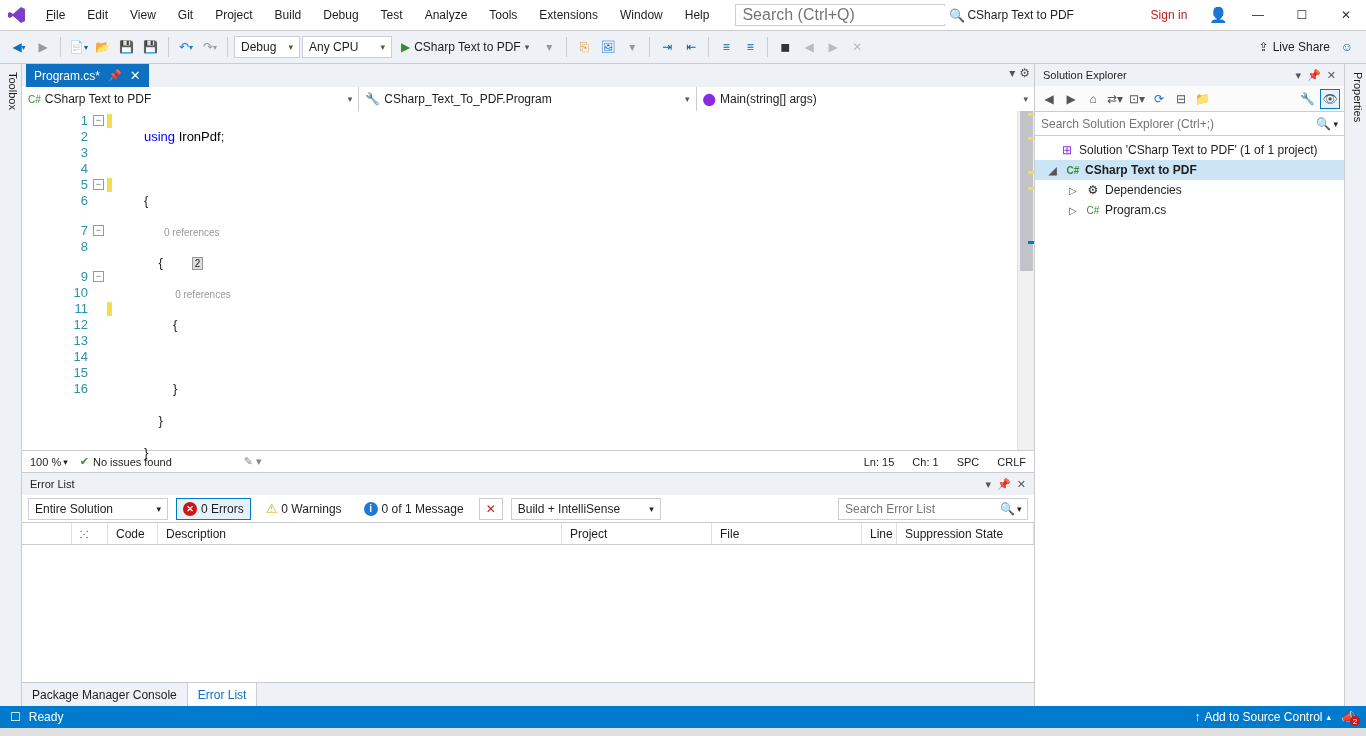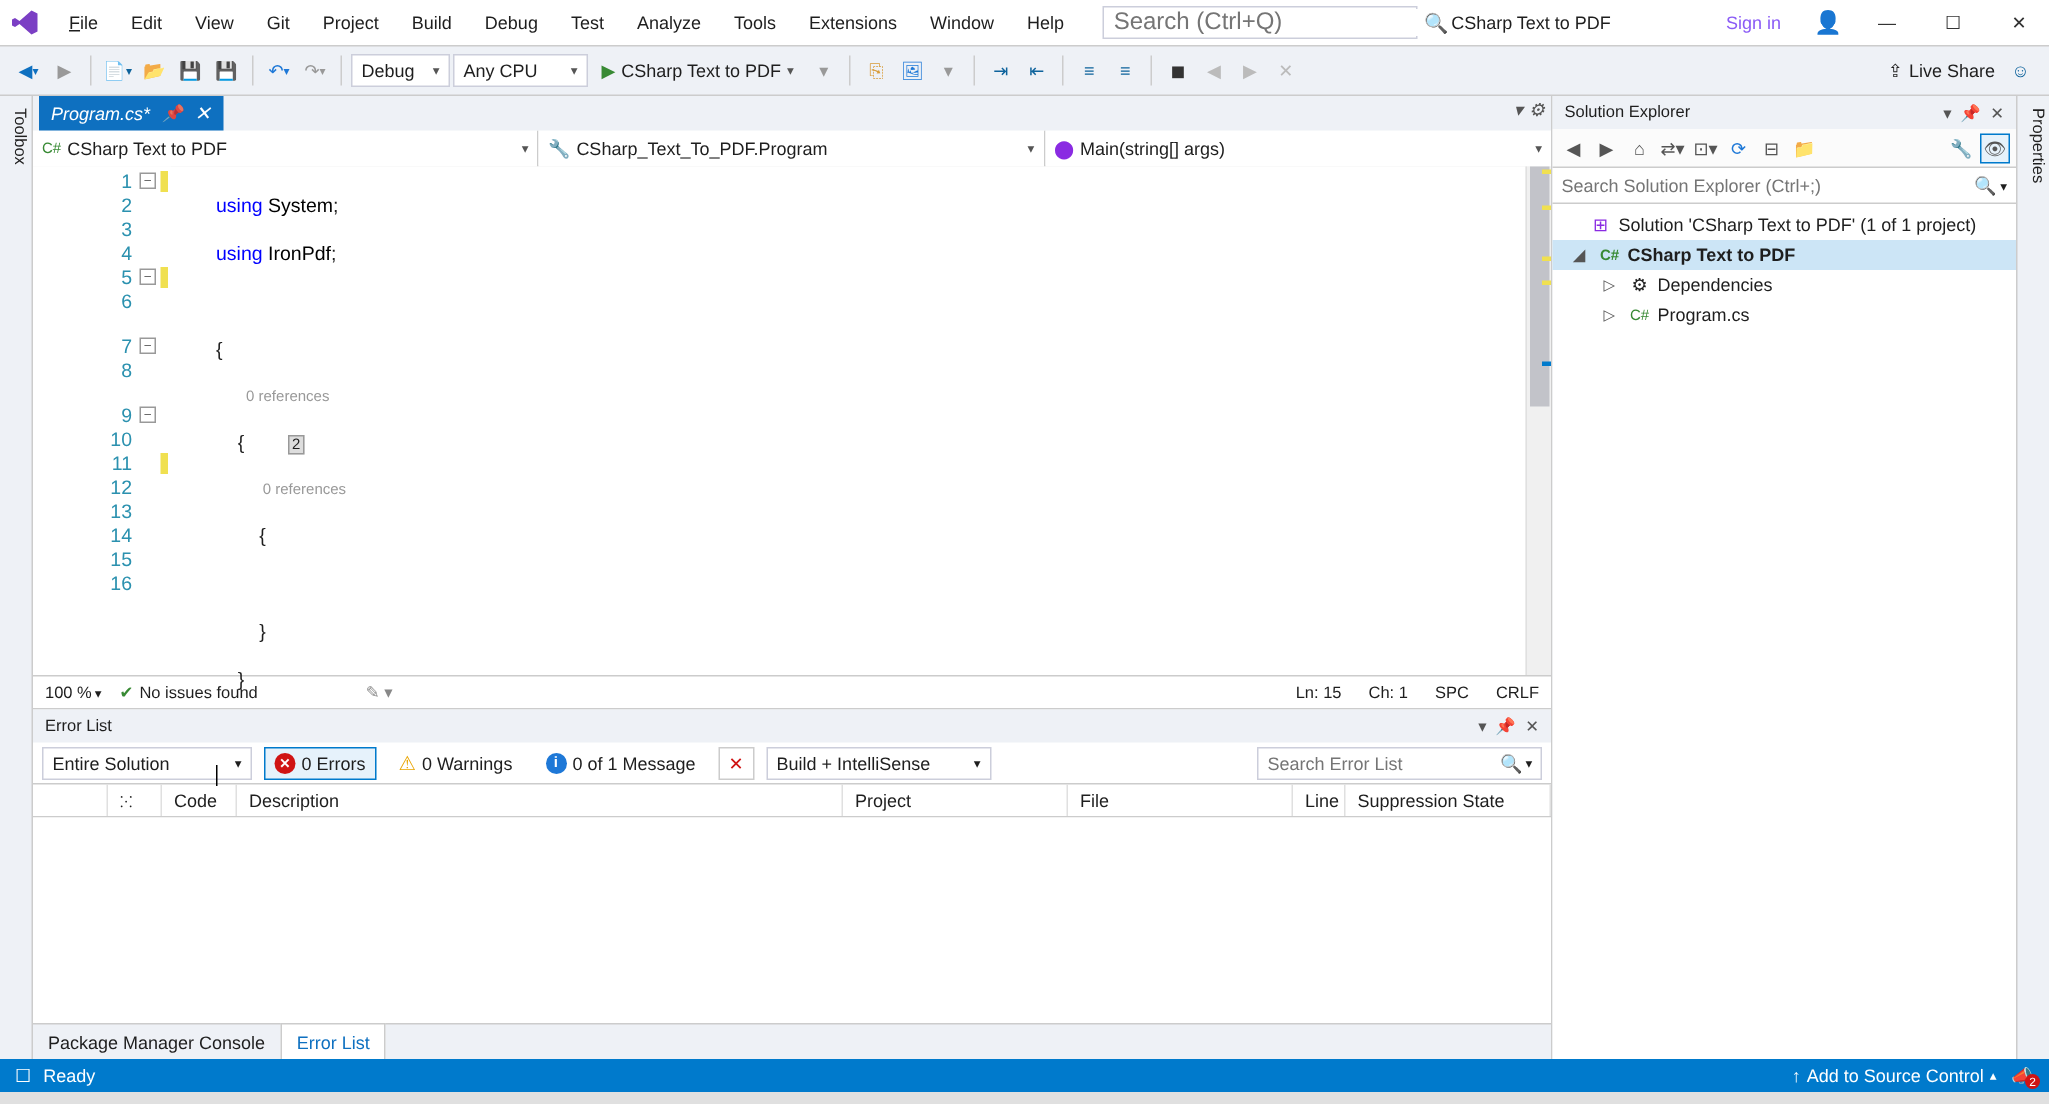--- a/index.html
+++ b/index.html
@@ -7,35 +7,35 @@
 .menubar { height: 30px; display: flex; align-items: center; padding: 0 6px; background: #fff; }
 .vs-logo { width: 22px; height: 22px; margin-right: 8px; display: flex; align-items: center; justify-content: center; }
 .menu-items { display: flex; gap: 2px; }
 .menu-item { padding: 4px 10px; cursor: default; }
 .menu-item span.u { text-decoration: underline; }
 .search-box { margin-left: 16px; width: 210px; height: 22px; border: 1px solid #cccedb; display: flex; align-items: center; padding: 0 6px; background: #fff; }
 .search-box input { border: none; outline: none; flex: 1; font-size: 16px; color: #888; }
 .search-icon { color: #555; font-size: 13px; }
 .titlezone { margin-left: 22px; font-size: 12px; color: #1e1e1e; }
 .winbtns { margin-left: auto; display: flex; align-items: center; gap: 16px; }
-.signin { color: #8b5cf6; padding: 2px 6px; margin-left: 34px; }
+.signin { color: #b91c1c; padding: 2px 6px; margin-left: 34px; }
 .person-icon { font-size: 15px; color: #555; }
 .wbtn { width: 28px; height: 22px; display: flex; align-items: center; justify-content: center; color: #333; }
 .toolbar { height: 34px; display: flex; align-items: center; padding: 0 8px; background: #eef1f6; border-top: 1px solid #ccc; border-bottom: 1px solid #ccc; gap: 2px; }
 .tbtn { min-width: 22px; height: 22px; display: flex; align-items: center; justify-content: center; padding: 0 2px; color: #0e639c; position:relative; }
 .tsep { width: 1px; height: 20px; background: #ccc; margin: 0 4px; }
 .tcombo { height: 22px; border: 1px solid #cccedb; background: #fff; display: flex; align-items: center; padding: 0 6px; font-size: 12px; min-width: 66px; gap: 6px; }
 .tcombo .dd { margin-left: auto; color: #555; font-size: 9px; }
 .run-btn { display: flex; align-items: center; gap: 4px; height: 22px; padding: 0 6px; border: 1px solid transparent; }
 .run-btn .play { color: #388a34; }
 .rightbar { margin-left: auto; display: flex; align-items: center; gap: 6px; }
 .body-row { flex: 1; display: flex; min-height: 0; }
 .side-tab { width: 22px; background: #eef1f6; border-right: 1px solid #ccc; writing-mode: vertical-rl; text-orientation: mixed; padding: 8px 2px; font-size: 11px; text-align: left; }
 .center-col { flex: 1; display: flex; flex-direction: column; min-width: 0; }
-.doc-tabs { height: 23px; background: #eef1f6; display: flex; align-items: flex-end; padding-left: 4px; position: relative; font-style: italic; }
+.doc-tabs { height: 23px; background: #eef1f6; display: flex; align-items: flex-end; padding-left: 4px; position: relative; }
 .doc-tab { height: 23px; background: #0e70c0; color: #fff; display: flex; align-items: center; padding: 0 8px; gap: 8px; font-size: 12px; }
 .doc-tab .pin { font-size: 11px; opacity: .9; }
 .doc-tab .x { font-size: 13px; }
 .doc-actions { position: absolute; right: 4px; top: 2px; display: flex; gap: 4px; color: #555; }
 .navbar { height: 24px; display: flex; border-bottom: 1px solid #ccc; }
 .nav-combo { flex: 0 0 33.33%; height: 24px; border-right: 1px solid #ccc; display: flex; align-items: center; padding: 0 6px; font-size: 12px; background: #fff; gap: 4px; }
 .nav-combo.last { flex: 0 0 33.34%; border-right: none; }
 .nav-combo .dd { margin-left: auto; color: #555; font-size: 9px; }
 .nav-side { width: 20px; border-left: 1px solid #ccc; display: flex; align-items: center; justify-content: center; }
 .code-area { flex: 1; display: flex; min-height: 0; position: relative; background: #fff; }
@@ -240,21 +240,20 @@
         <div class="gline"><span class="fold">−</span><span>9</span></div>
         <div class="gline"><span>10</span></div>
         <div class="gline"><span class="ymark"></span><span>11</span></div>
         <div class="gline"><span>12</span></div>
         <div class="gline"><span>13</span></div>
         <div class="gline"><span>14</span></div>
         <div class="gline"><span>15</span></div>
         <div class="gline"><span>16</span></div>
       </div>
       <div class="code-text">
-<div class="cline"><span class="kw">using</span> <span class="id">System</span><span>;</span></div>
 <div class="cline"><span class="kw">using</span> <span class="id">IronPdf</span><span>;</span></div>
 <div class="cline"></div>
 <div class="cline"><span>{</span></div>
 <div class="cline ref">                  <span>0 references</span></div>
 <div class="cline">    <span>{</span>        <span style="background:#ddd;border:1px solid #999;padding:0 2px;font-size:10px">2</span></div>
 <div class="cline ref">                      <span>0 references</span></div>
 <div class="cline">        <span>{</span></div>
 <div class="cline"></div>
 <div class="cline">        <span>}</span></div>
 <div class="cline">    <span>}</span></div>

